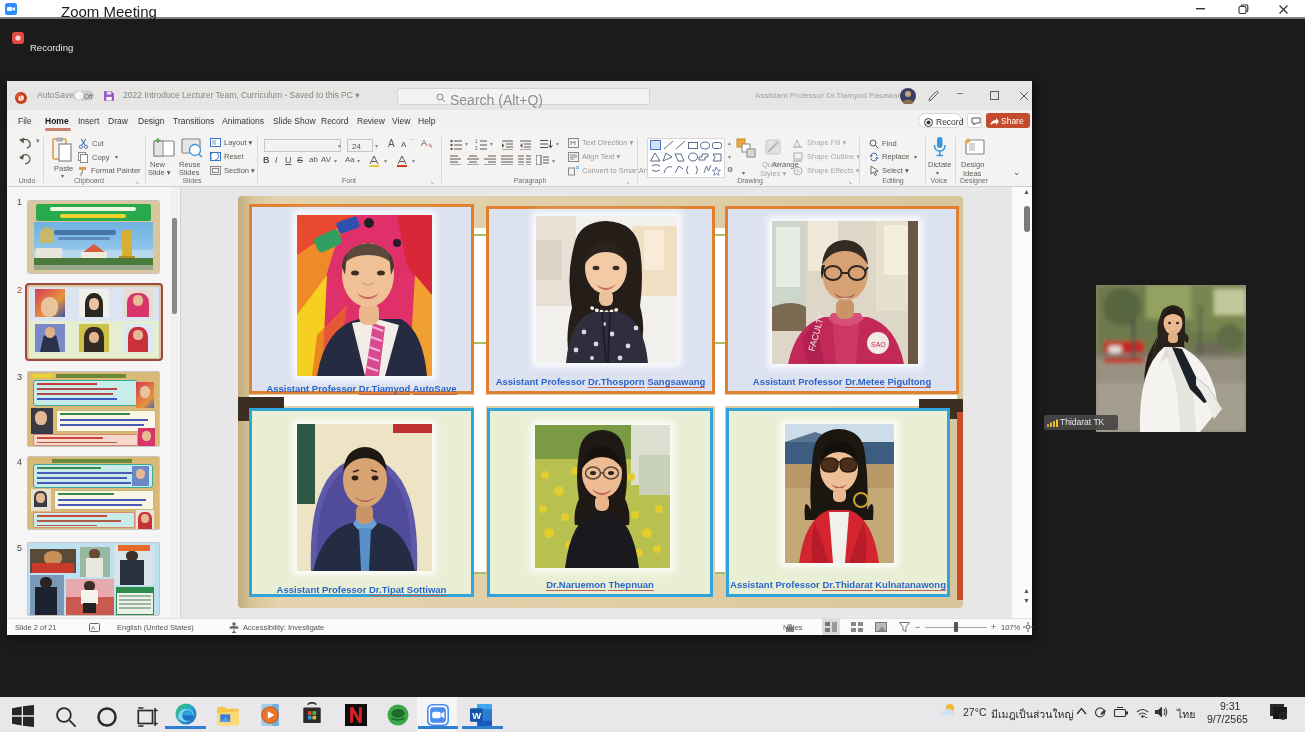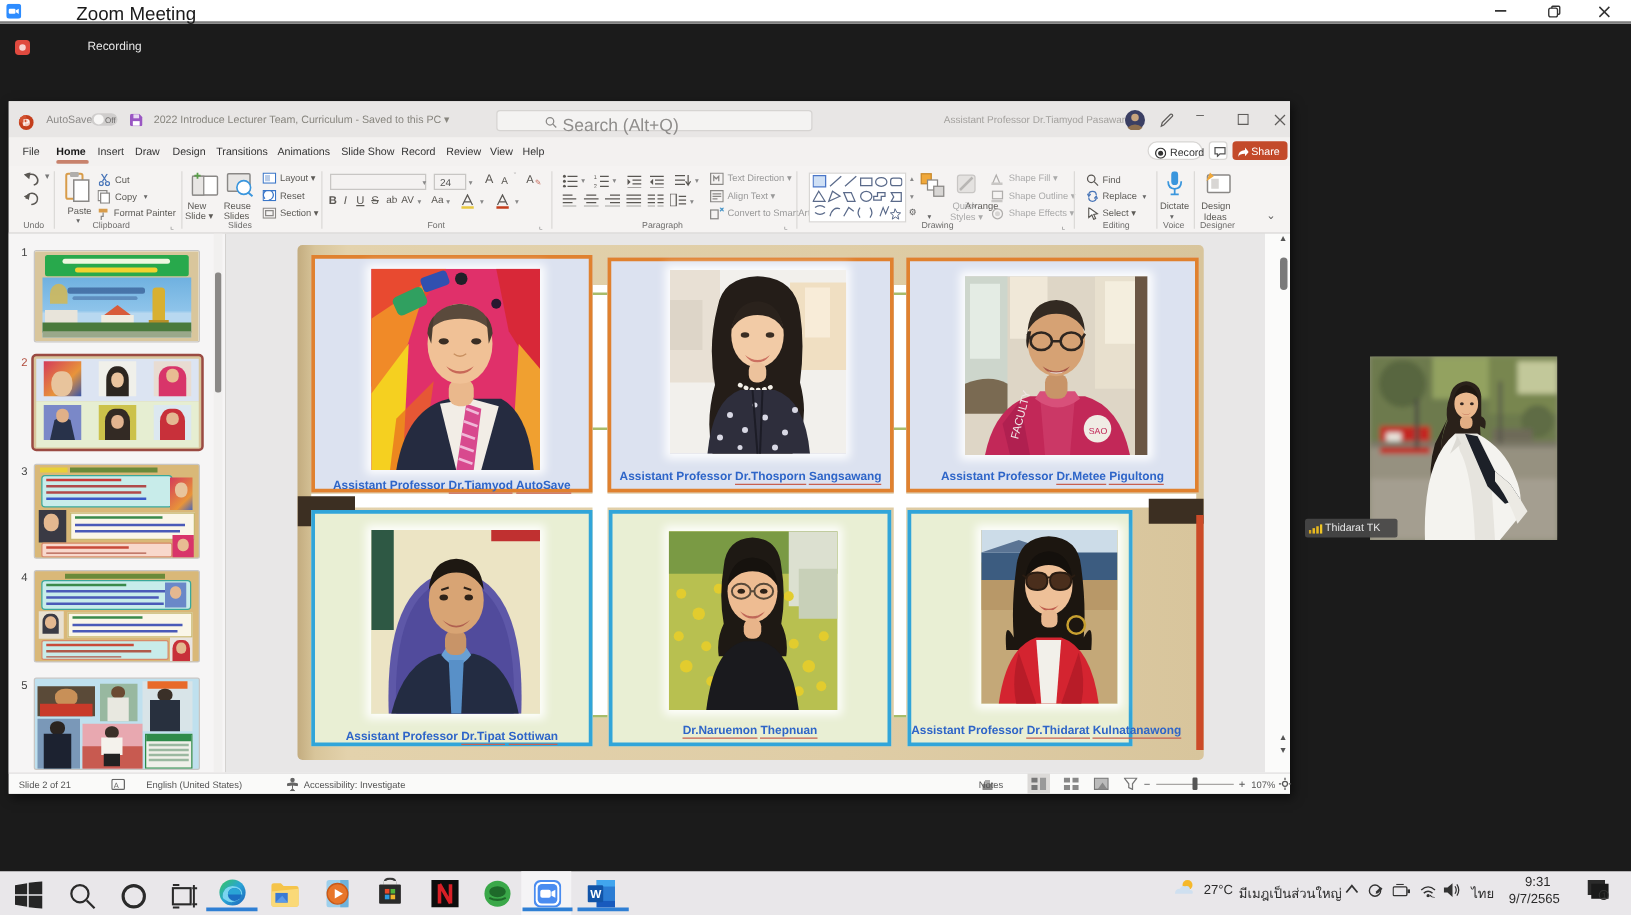--- a/index.html
+++ b/index.html
@@ -5,21 +5,21 @@
 * { margin:0; padding:0; box-sizing:border-box; }
 html,body { width:1305px; height:732px; overflow:hidden; background:#1c1c1c; }
 body, div, span { font-family:"Liberation Sans", sans-serif; }
 #root { position:relative; width:1305px; height:732px; background:#1c1c1c; }
 .abs { position:absolute; }
 
 
 #ztitle { position:absolute; left:0; top:0; width:1305px; height:19px; background:#fff; border-bottom:2px solid #7e7e7e; }
 #ztitle .txt { position:absolute; left:21px; top:3px; font-size:15px; color:#1a1a1a;margin-left:40px; }
 #zrec { position:absolute; left:12px; top:32px; height:11px; }
-#zrec .txt { position:absolute; left:18px; top:0px; font-size:9.5px; color:#e8e8e8;margin-left:40px; }
+#zrec .txt { position:absolute; left:18px; top:10px; font-size:9.5px; color:#e8e8e8; }
 
 
 #ppt { position:absolute; left:7px; top:81px; width:1025px; height:554px; background:#f4f2f1; box-shadow:2px 3px 8px rgba(0,0,0,.55); }
 #ppt-title { position:absolute; left:0; top:0; width:100%; height:29px; background:#e8e6e5; }
 #ppt-menu { position:absolute; left:0; top:29px; width:100%; height:23px; background:#f3f1f0; }
 #ppt-ribbon { position:absolute; left:0; top:52px; width:100%; height:54px; background:#f5f3f2; border-bottom:1px solid #d2d0ce; }
 #ppt-body { position:absolute; left:0; top:106px; width:100%; height:431px; background:#e8e7e7; }
 #ppt-status { position:absolute; left:0; top:537px; width:100%; height:17px; background:#fafaf9; border-top:1px solid #e1e0df; }
 
 .mtab { position:absolute; top:6px; font-size:8.5px; color:#333; }
@@ -749,21 +749,21 @@
               <ellipse cx="58" cy="48" rx="3" ry="2" fill="#2e2218"></ellipse>
               <ellipse cx="76" cy="48" rx="3" ry="2" fill="#2e2218"></ellipse>
               <path d="M57 64 Q67 72 77 64 Q73 70 67 70 Q61 70 57 64 Z" fill="#c06858"></path>
               <path d="M60 66 Q67 70 74 66 Q71 68 67 68 Q63 68 60 66 Z" fill="#f2ece4"></path>
               <rect x="60" y="70" width="14" height="16" rx="6" fill="#e8b48a"></rect>
               <path d="M30 143 Q36 94 60 88 L74 88 Q98 94 104 143 Z" fill="#1a1a1e"></path>
             </svg>
             <div class="cap" style="top:168px;"><u>Dr.Naruemon</u> <u>Thepnuan</u></div>
           </div>
 
-          <div class="card" style="left:488px;top:212px;width:180px;height:189px;background:#e9efd4;border:3px solid #31a5d9;">
+          <div class="card" style="left:488px;top:212px;width:224px;height:189px;background:#e9efd4;border:3px solid #31a5d9;">
             <svg class="abs" style="left:56px;top:13px;box-shadow:0 0 7px 4px rgba(255,255,255,.92);" width="109" height="139" viewBox="0 0 109 139">
               <rect width="109" height="139" fill="#c4a878"></rect>
               <rect x="0" y="0" width="109" height="26" fill="#ccdce8"></rect>
               <rect x="0" y="18" width="109" height="22" fill="#3c5c80"></rect>
               <path d="M0 18 L30 8 L60 18 Z" fill="#5a7494"></path>
               <rect x="0" y="40" width="109" height="24" fill="#b89868"></rect>
 
               <path d="M28 30 Q30 6 54 5 Q78 6 80 30 Q84 60 82 86 Q90 70 88 96 L20 96 Q18 70 26 86 Q24 60 28 30 Z" fill="#1c1610"></path>
               <ellipse cx="54" cy="44" rx="19" ry="24" fill="#eec098"></ellipse>
               <path d="M35 40 Q37 18 54 17 Q71 18 73 40 Q66 28 54 28 Q42 28 35 40 Z" fill="#14100c"></path>

